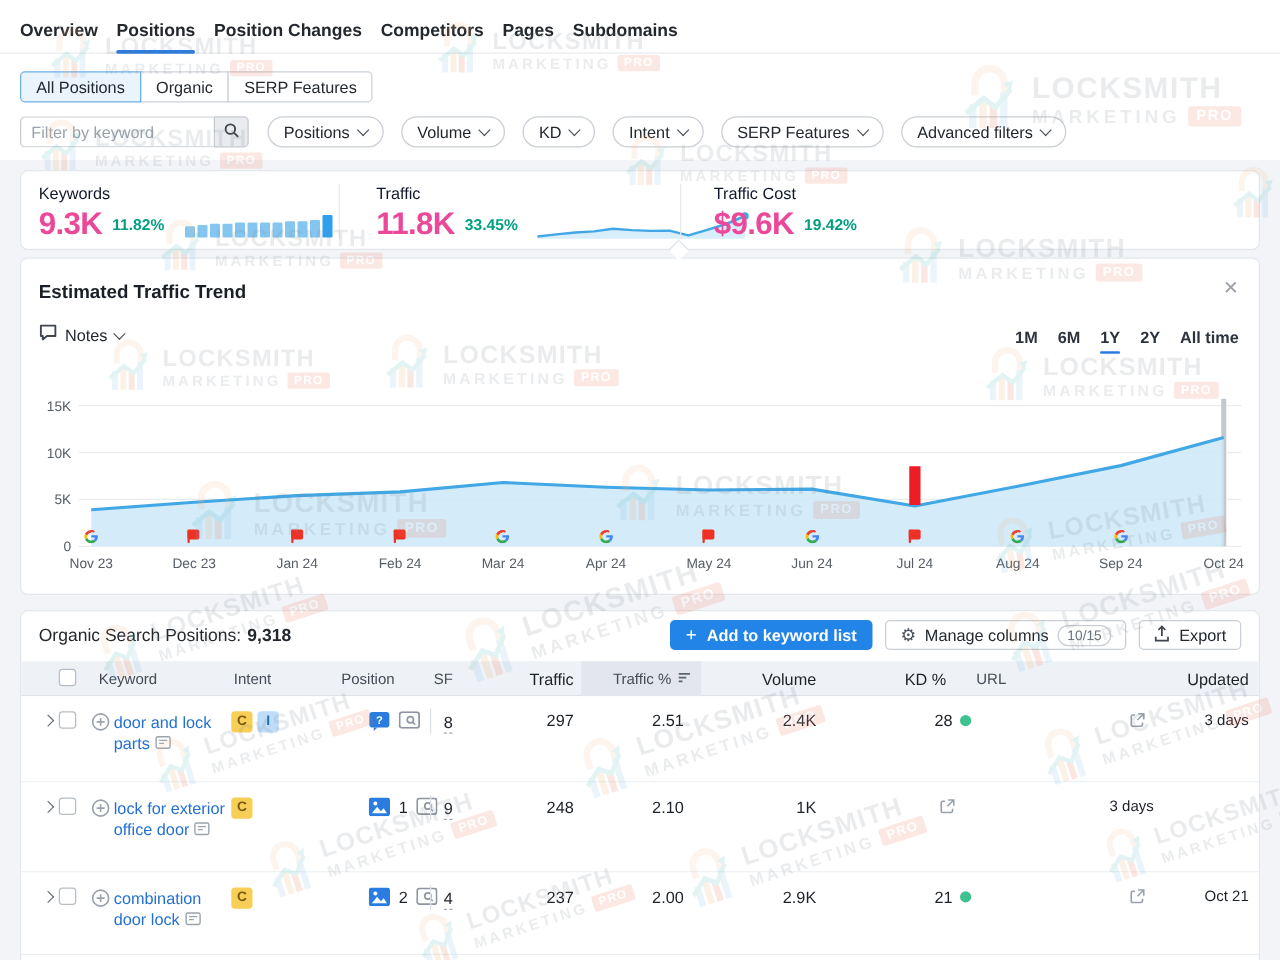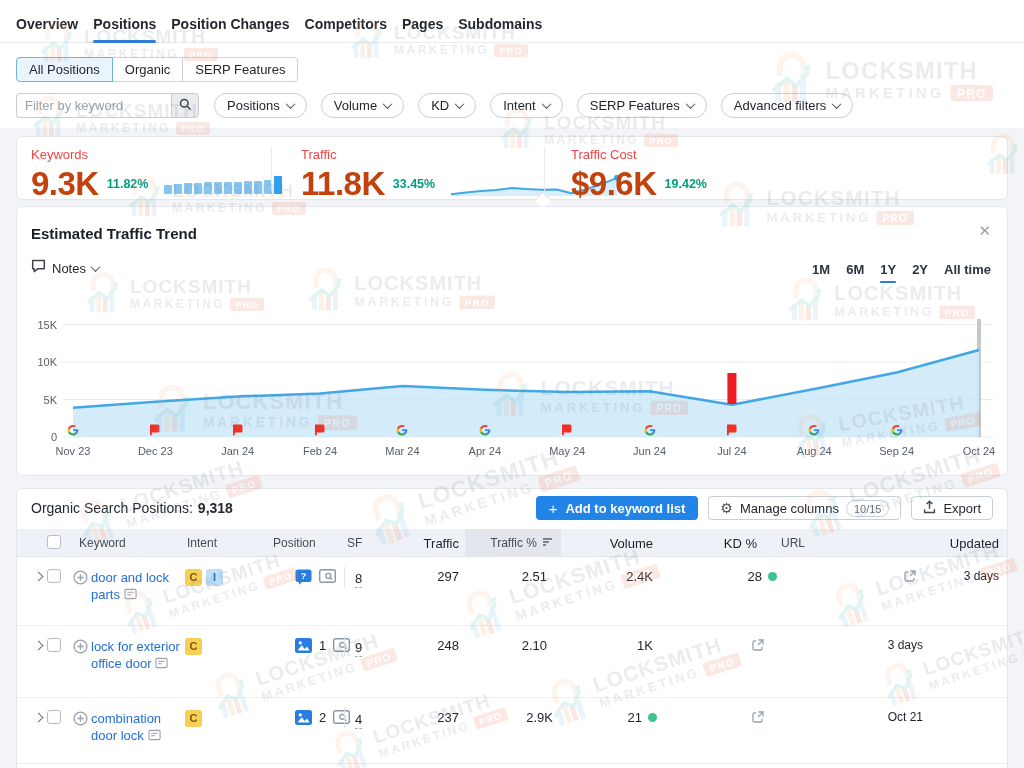--- a/index.html
+++ b/index.html
@@ -32,23 +32,23 @@
   .chev-down { width:7px; height:7px; border-right:1.6px solid #4a5158; border-bottom:1.6px solid #4a5158; transform:rotate(45deg) translate(-1px,-1px); }
 
   
   .card { position:absolute; left:16px; width:992px; background:#fff; border:1px solid #e3e7eb; border-radius:6px; z-index:1; }
   #stats-card { top:136px; height:64px; }
   #chart-card { top:206px; height:270px; }
   #table-card { top:488px; height:280px; border-radius:6px 6px 0 0; border-bottom:none; }
 
   
   .stat-col { position:absolute; top:10px; }
-  .stat-label { font-size:13px; color:#ef4444; }
+  .stat-label { font-size:13px; color:#0f172a; }
   .stat-line { display:flex; align-items:center; gap:8px; margin-top:3px; }
-  .stat-value { font-size:33px; font-weight:700; color:#c2410c; letter-spacing:-0.5px; }
+  .stat-value { font-size:25px; font-weight:700; color:#ec4899; letter-spacing:-0.5px; }
   .stat-change { font-size:12.5px; font-weight:700; color:#009f81; }
   .spark-bars { display:flex; align-items:flex-end; gap:2px; height:20px; margin-left:8px; }
   .sbar { width:8px; background:#85c6f0; border-radius:1px; }
   .sbar.dark { background:#2f9ff0; }
   .vdiv { position:absolute; top:10px; width:1px; height:44px; background:#e7eaee; }
   .spark-line-svg { margin-left:6px; }
   .caret-up { position:absolute; left:537px; top:194px; width:12px; height:12px; background:#fff; border-top:1px solid #dfe3e8; border-left:1px solid #dfe3e8; transform:rotate(45deg); z-index:4; }
 
   
   .chart-title { position:absolute; left:14px; top:18px; font-size:15px; font-weight:700; color:#1a1f27; }
@@ -490,20 +490,21 @@
               </svg></span>
             <span class="fpos">2</span>
             <span class="snap"><svg width="17" height="14" viewBox="0 0 17 14">
                 <rect x="0.7" y="0.7" width="15.6" height="12.6" rx="2" fill="none" stroke="#8d96a0" stroke-width="1.4"></rect>
                 <circle cx="9.3" cy="6.8" r="2.5" fill="none" stroke="#8d96a0" stroke-width="1.3"></circle>
                 <path d="M11.2 8.8l2 2" stroke="#8d96a0" stroke-width="1.3"></path>
               </svg></span>
           </div>
     <div class="c sf"><span class="sfnum">4</span></div>
     <div class="c num traffic">237</div>
+    <div class="c num trpct">2.00</div>
     <div class="c num vol">2.9K</div>
     <div class="c kd">
             <span class="kdnum">21</span>
             <span class="kd-dot"></span>
           </div>
     <div class="c url">
             <span><svg width="14" height="14" viewBox="0 0 14 14">
                 <path d="M5 3H3.2A1.2 1.2 0 0 0 2 4.2v6.6A1.2 1.2 0 0 0 3.2 12h6.6A1.2 1.2 0 0 0 11 10.8V9" fill="none" stroke="#99a1ab" stroke-width="1.3"></path>
                 <path d="M7.5 2H12v4.5M12 2L7 7" fill="none" stroke="#99a1ab" stroke-width="1.3"></path>
               </svg></span>

